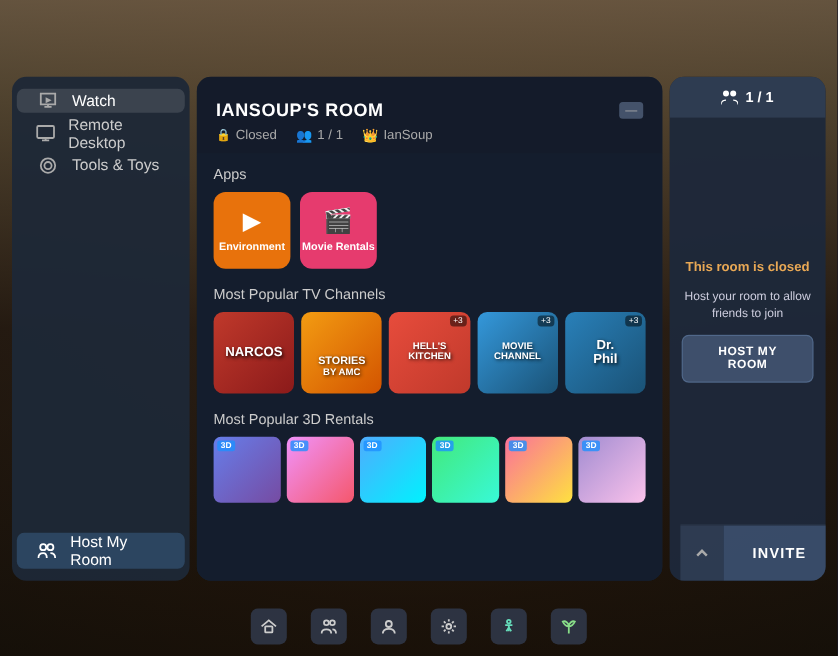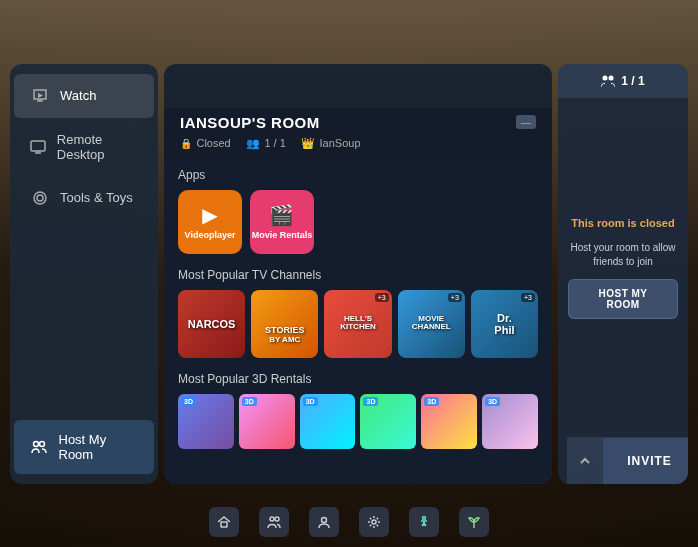--- a/index.html
+++ b/index.html
@@ -48,21 +48,21 @@
       display: flex;
       flex-direction: column;
       gap: 2px;
       flex-shrink: 0;
     }
 
     .sidebar-item {
       display: flex;
       align-items: center;
       gap: 10px;
-      padding: 12px 16px;
+      padding: 0 16px;
       color: #ccc;
       font-size: 13px;
       cursor: pointer;
       border-radius: 6px;
       margin: 0 4px;
     }
 
     .sidebar-item.active {
       background: rgba(255,255,255,0.12);
       color: white;
@@ -124,22 +124,21 @@
       height: 420px;
       background: rgba(25, 35, 50, 0.97);
       border-radius: 12px;
       overflow: hidden;
       display: flex;
       flex-direction: column;
     }
 
     .room-header {
       background: rgba(20, 28, 42, 0.98);
-      padding: 6px 16px 0 16px;
-      margin-top: 44px;
+      padding: 20px 16px 0 16px;
     }
 
     .room-title-row {
       display: flex;
       align-items: center;
       justify-content: space-between;
       margin-bottom: 6px;
     }
 
     .room-title {
@@ -507,21 +506,21 @@
         </div>
       </div>
     </div>
 
     <div class="room-content">
 
       <div class="section-title">Apps</div>
       <div class="apps-row">
         <div class="app-tile videoplayer">
           <span class="app-tile-icon">▶</span>
-          <span class="app-tile-label">Videoplayer</span>
+          <span class="app-tile-label">Environment</span>
         </div>
         <div class="app-tile movie-rentals">
           <span class="app-tile-icon">🎬</span>
           <span class="app-tile-label">Movie Rentals</span>
         </div>
       </div>
 
       <div class="section-title">Most Popular TV Channels</div>
       <div class="channels-row">
         <div class="channel-tile channel-narcos">

